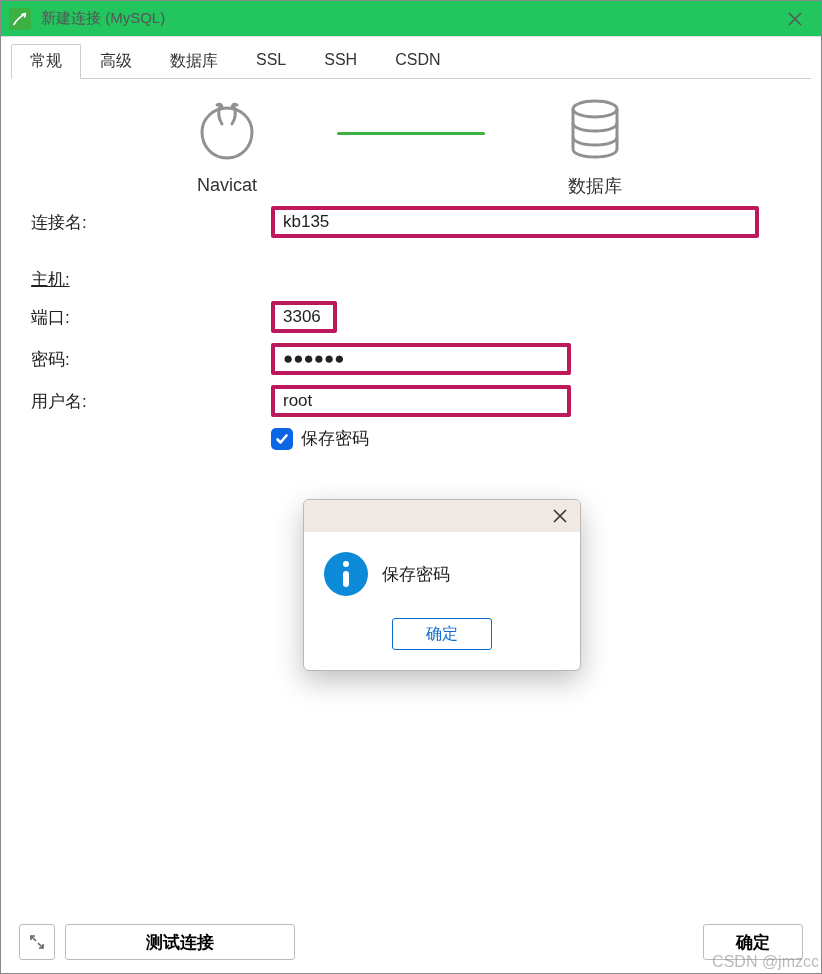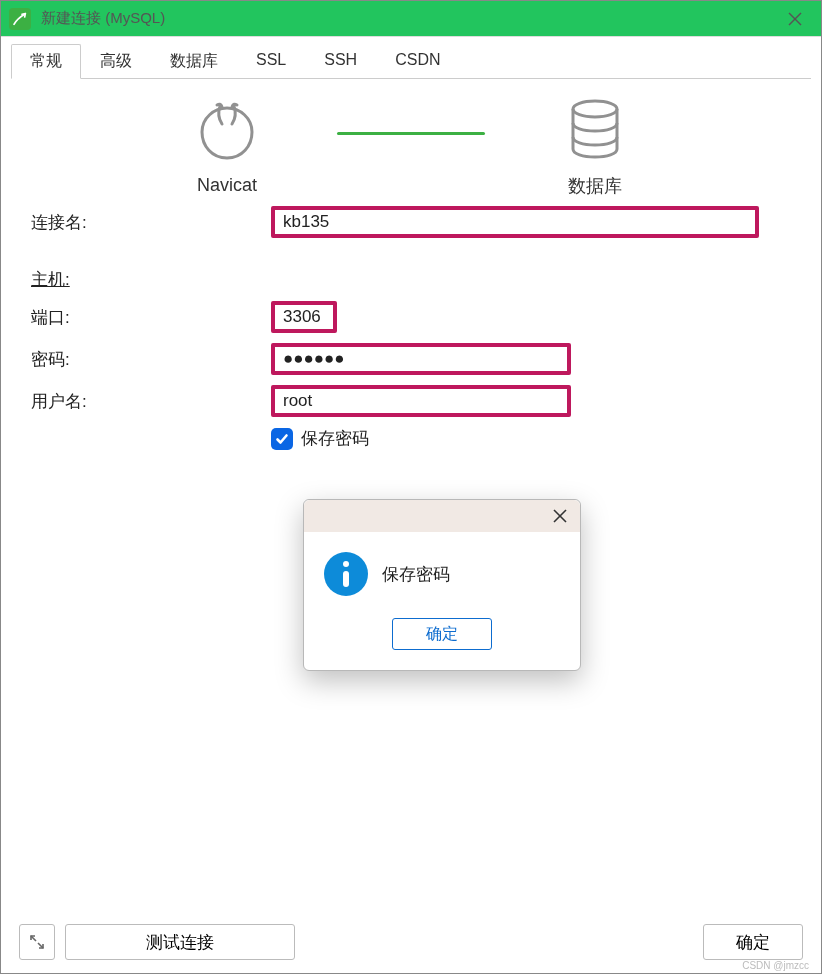--- a/index.html
+++ b/index.html
@@ -181,27 +181,28 @@
     }
     .fbtn {
       height: 36px;
       border: 1px solid #bbb;
       background: #fff;
       border-radius: 3px;
       cursor: pointer;
       font-size: 17px;
       padding: 0 8px;
       min-width: 100px;
+      font-weight: bold;
     }
     .fbtn.test { min-width: 230px; }
     .spacer { flex: 1; }
     .watermark {
       position: absolute;
-      right: 12px; bottom: 2px;
-      font-size: 10px; color: rgba(120,120,120,0.5);
+      right: 2px; bottom: 2px;
+      font-size: 16px; color: rgba(120,120,120,0.5);
     }
   </style>
 </head>
 <body>
 
 <div class="titlebar">
   <div class="app-icon">
     <svg viewBox="0 0 24 24" fill="none" stroke="#fff" stroke-width="2.5" stroke-linecap="round">
       <path d="M3 20 C 6 14, 10 10, 20 4"></path>
       <path d="M20 4 L15 5 M20 4 L19 9"></path>

